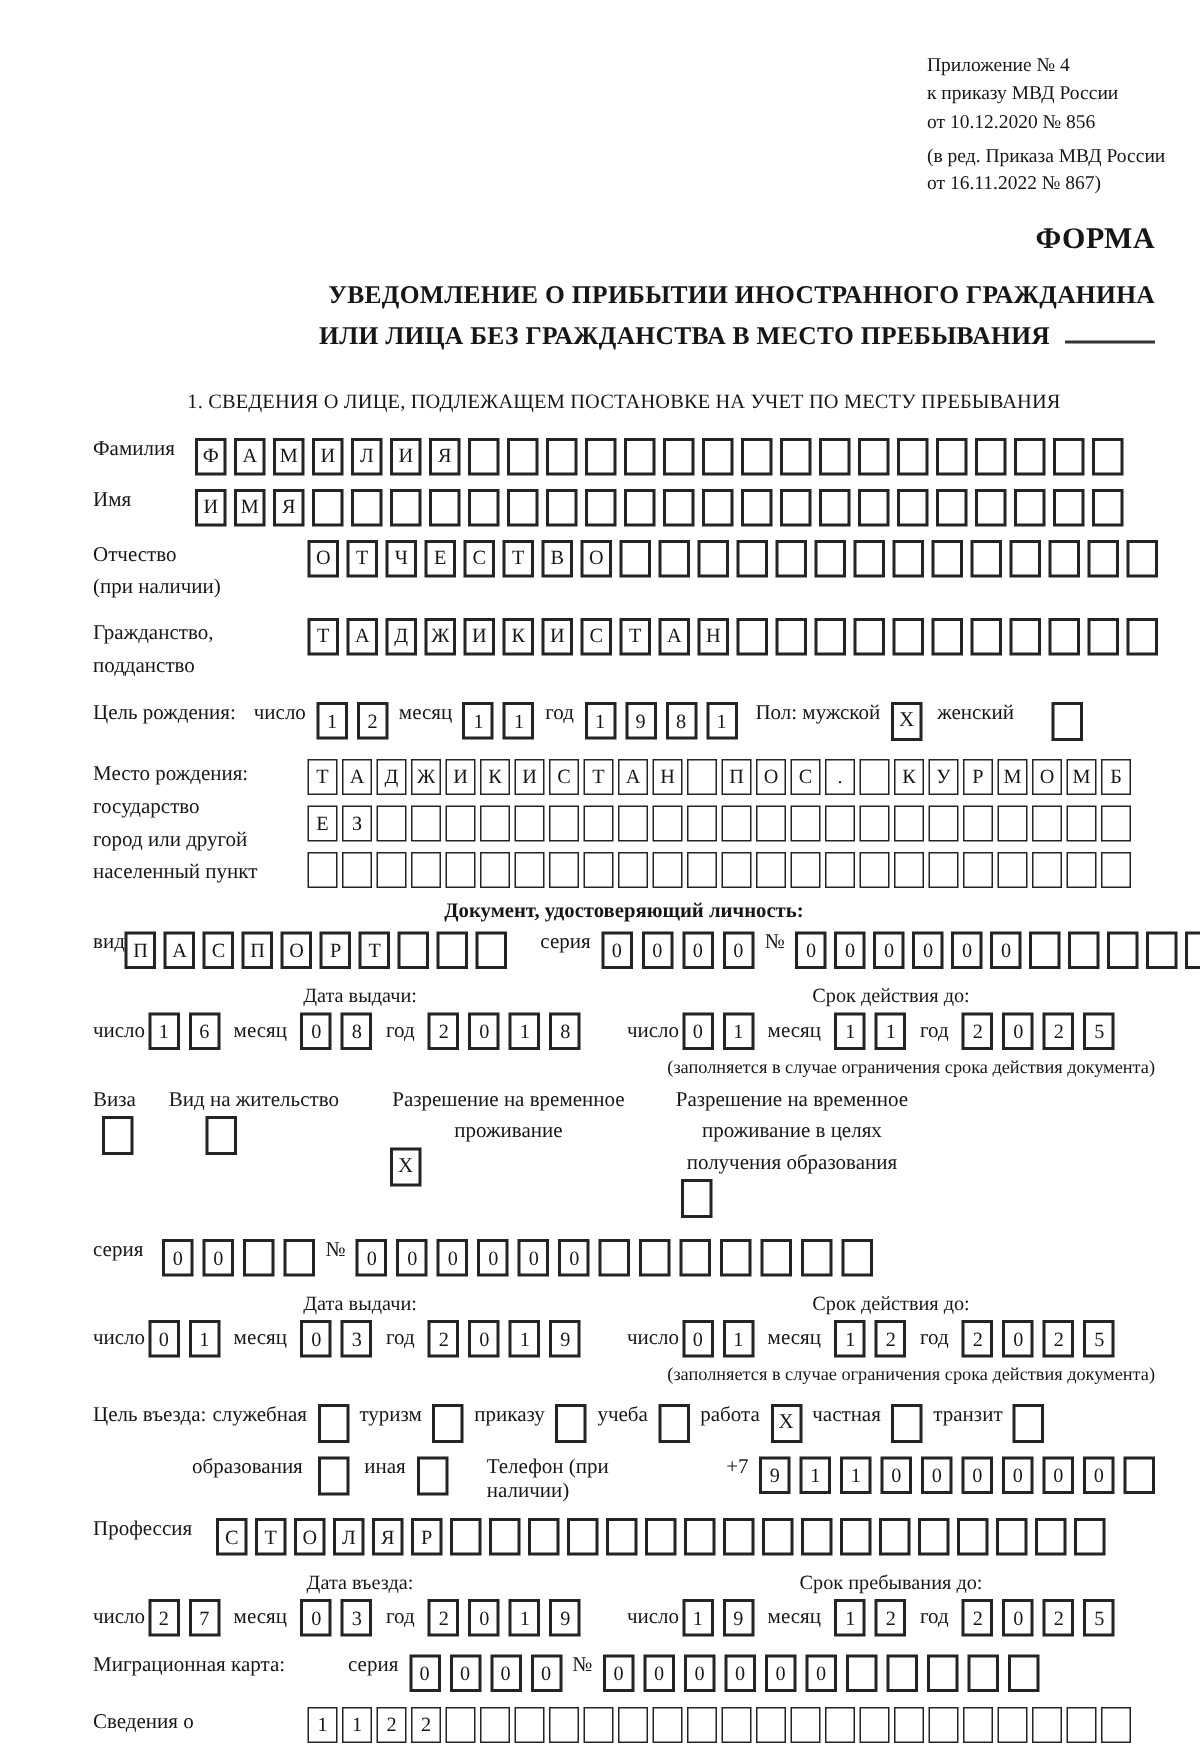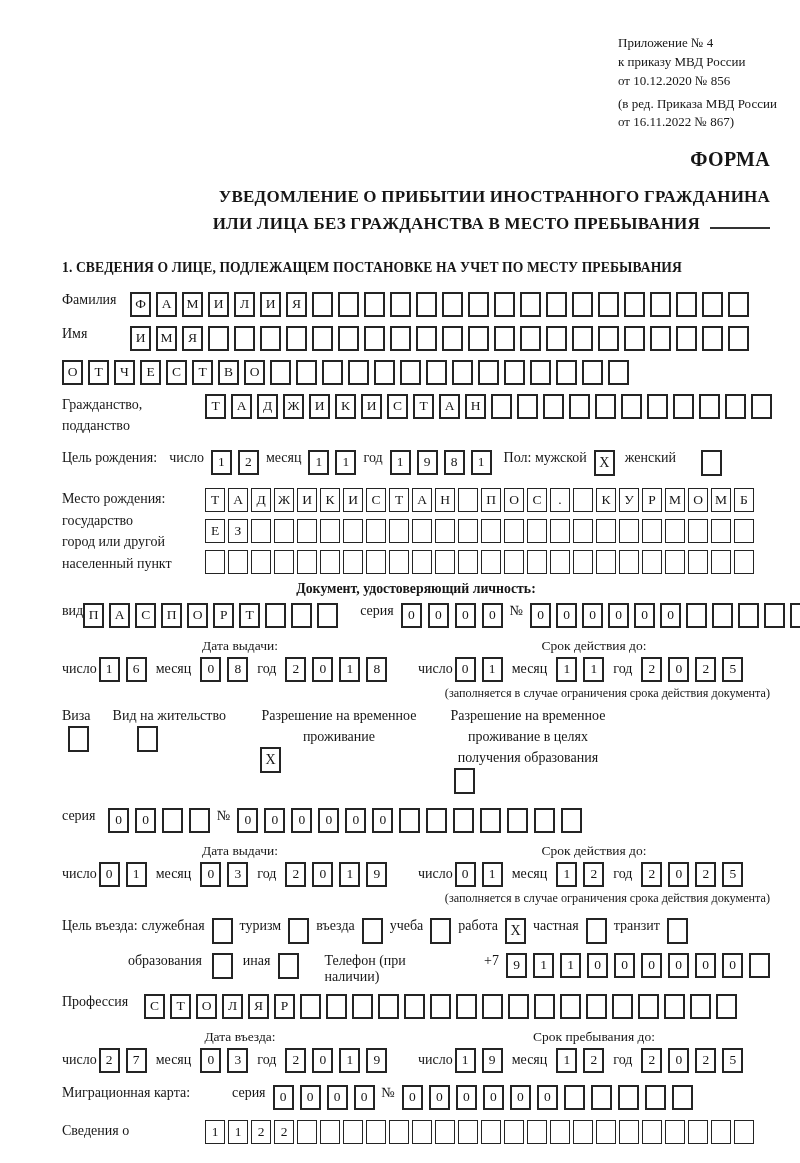--- a/index.html
+++ b/index.html
@@ -14,21 +14,21 @@
 
   
   .hdr { margin-left:556px; width:214px; font-size:13px; line-height:1.45; }
   .hdr .gap { height:4px; }
   .form-label { text-align:right; font-weight:bold; font-size:20px; margin-top:16px; letter-spacing:.3px; }
 
   
   .title { text-align:right; font-weight:bold; font-size:17px; line-height:1.6; margin-top:12px; letter-spacing:.2px; }
   .blank-line { display:inline-block; width:60px; border-bottom:2px solid #333; margin-left:10px; }
 
-  .sect { font-weight:bold; font-size:13.6px; margin-top:22px; white-space:nowrap; letter-spacing:.1px; }
+  .sect { font-weight:normal; font-size:13.6px; margin-top:22px; white-space:nowrap; letter-spacing:.1px;text-align:center; }
 
   
   .boxes { display:inline-flex; gap:5px; }
   .box {
     flex:none; width:21px; height:25px; border:2px solid #242424;
     display:inline-flex; align-items:center; justify-content:center;
     font-size:13.5px; background:#fff;
   }
   .boxes.tight { gap:3px; }
   .boxes.tight .box { width:20px; height:24px; border-width:1.8px; }
@@ -141,20 +141,24 @@
         <span class="box"></span>
         <span class="box"></span>
         <span class="box"></span>
         <span class="box"></span>
         <span class="box"></span>
         <span class="box"></span>
       </span>
   </div>
 
   <div class="frow top">
+    <span class="lbl-143">
+      <span>Отчество</span><br>
+      <span>(при наличии)</span>
+    </span>
     <span class="boxes">
         <span class="box">О</span>
         <span class="box">Т</span>
         <span class="box">Ч</span>
         <span class="box">Е</span>
         <span class="box">С</span>
         <span class="box">Т</span>
         <span class="box">В</span>
         <span class="box">О</span>
         <span class="box"></span>
@@ -495,21 +499,21 @@
     </span>
   </div>
   <div class="note-right">(заполняется в случае ограничения срока действия документа)</div>
 
   <div class="frow" style="margin-top:12px">
     <span>Цель въезда:</span>
     <span class="lbl-inl" style="margin-left:4px">служебная</span>
     <span class="cbox"></span>
     <span class="lbl-inl">туризм</span>
     <span class="cbox"></span>
-    <span class="lbl-inl">въезда</span>
+    <span class="lbl-inl">приказу</span>
     <span class="cbox"></span>
     <span class="lbl-inl">учеба</span>
     <span class="cbox"></span>
     <span class="lbl-inl">работа</span>
     <span class="cbox">X</span>
     <span class="lbl-inl">частная</span>
     <span class="cbox"></span>
     <span class="lbl-inl">транзит</span>
     <span class="cbox"></span>
   </div>

